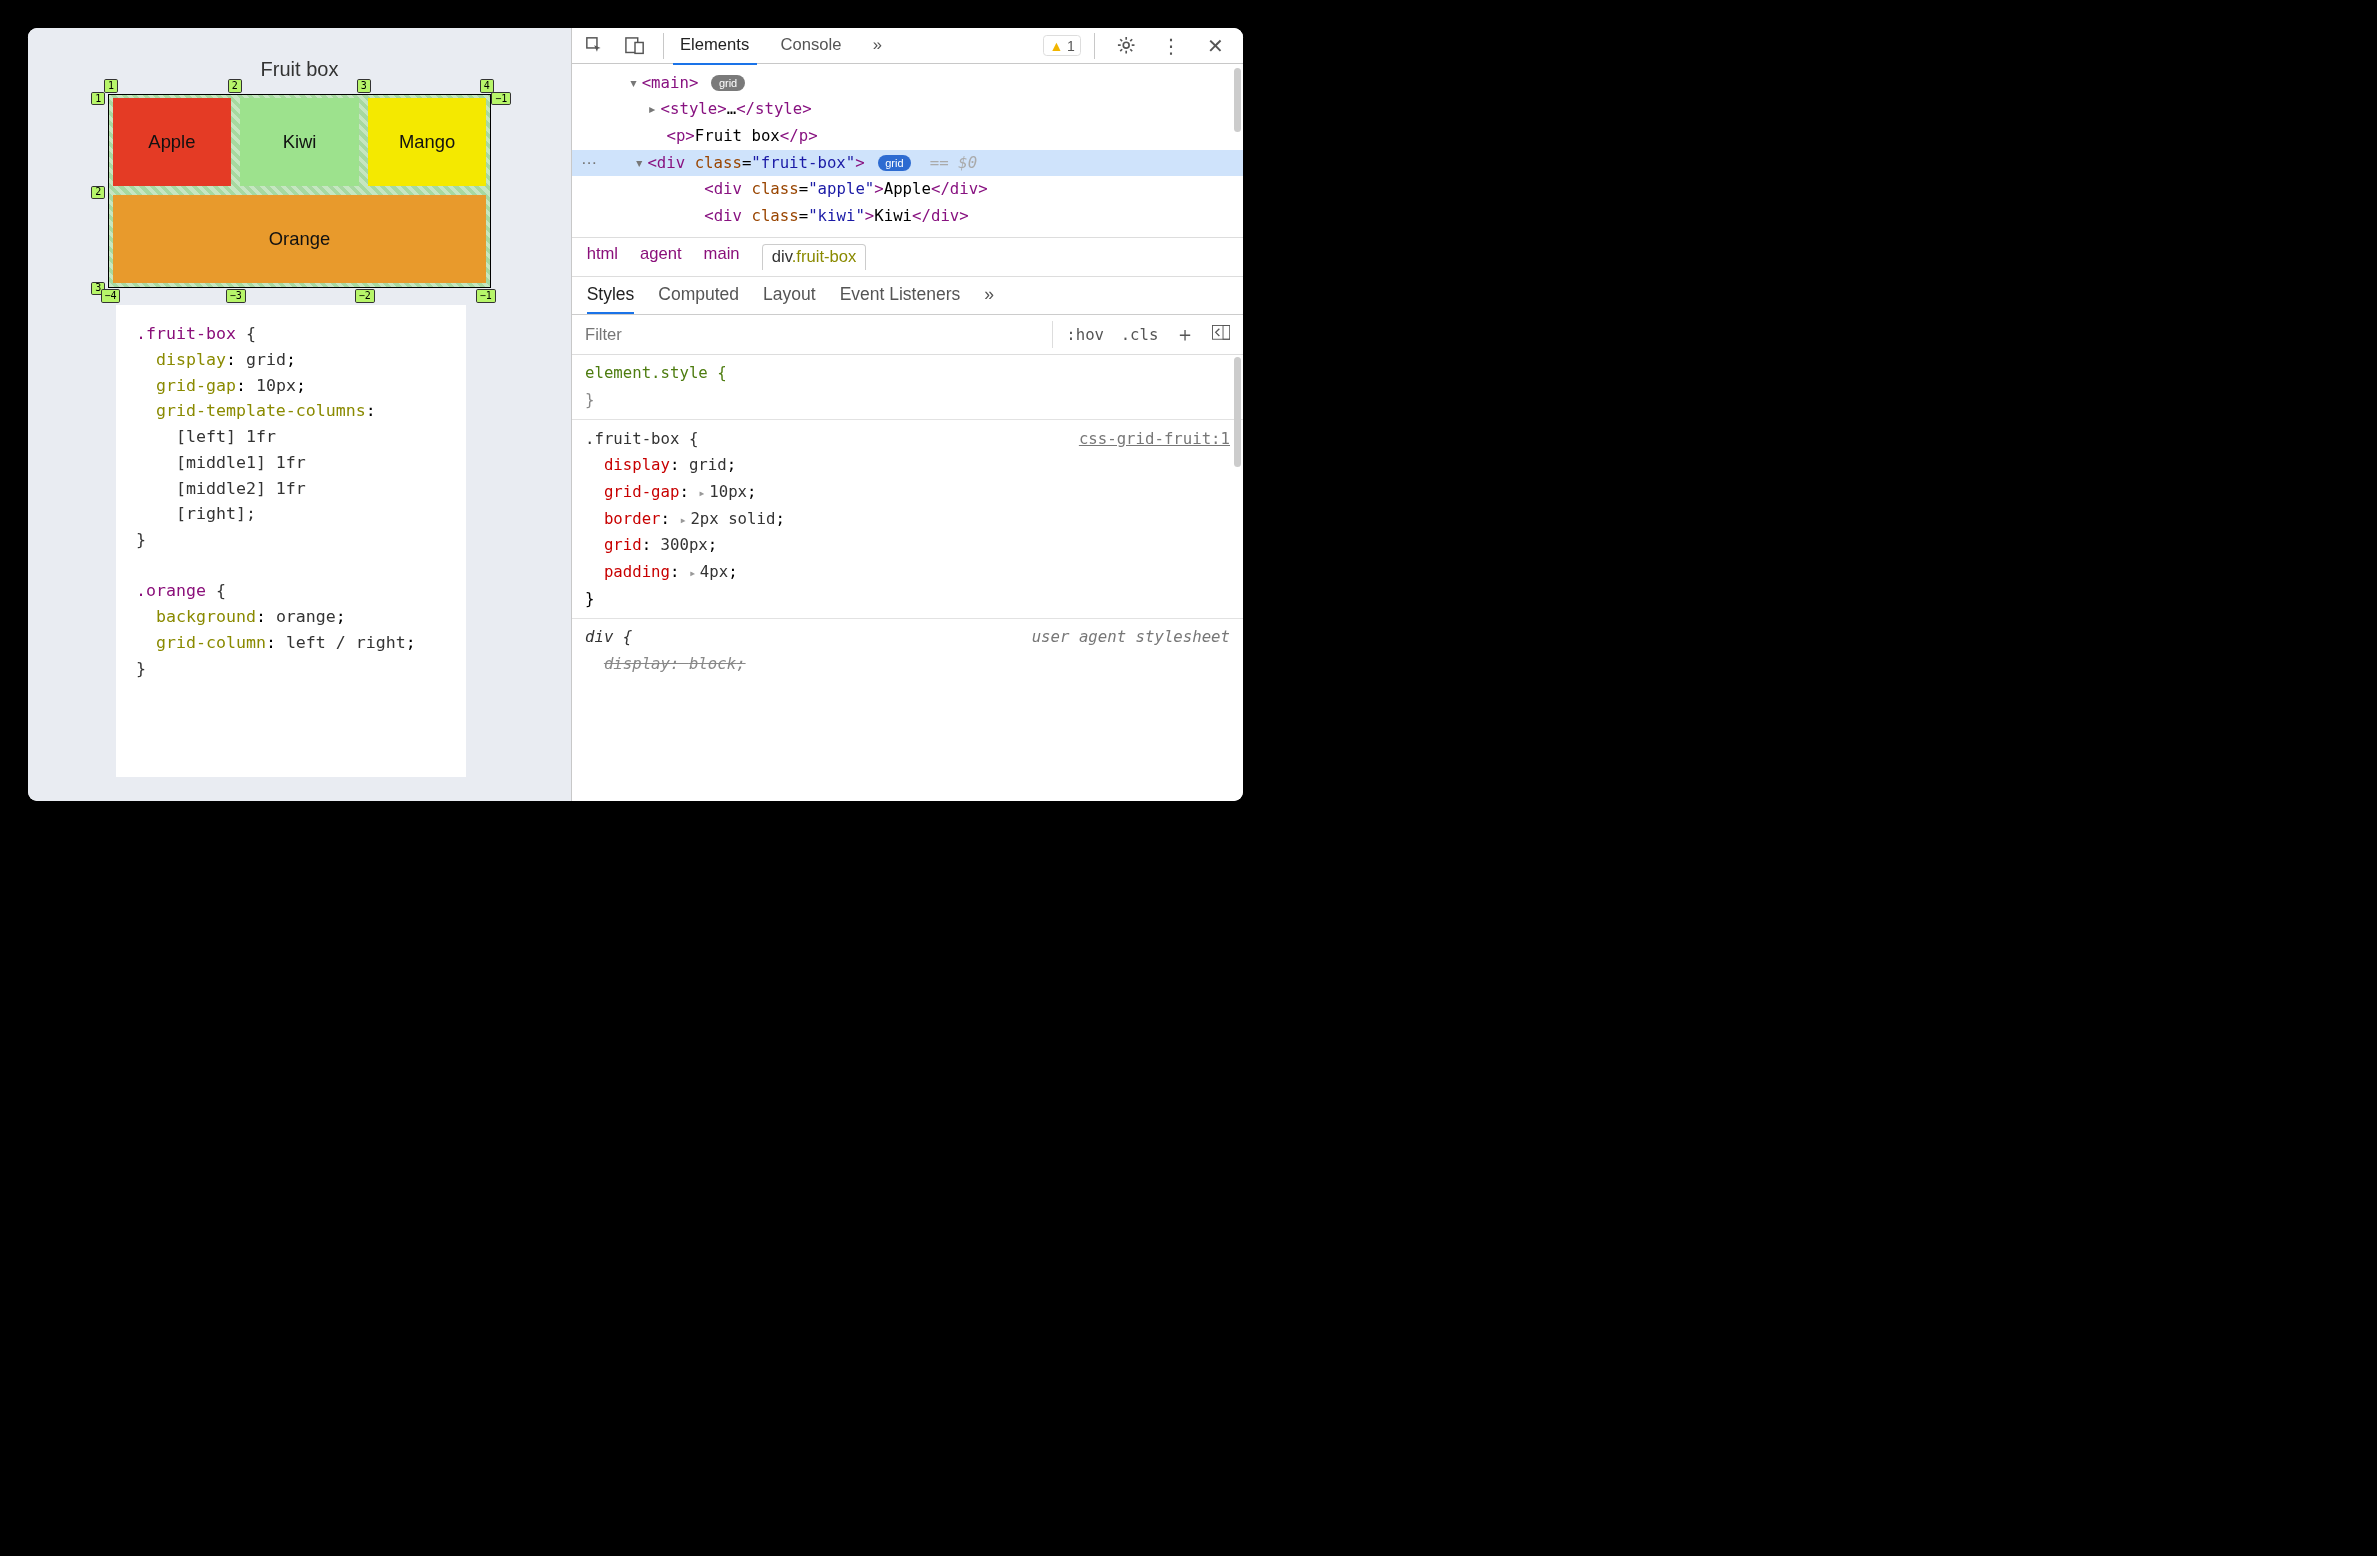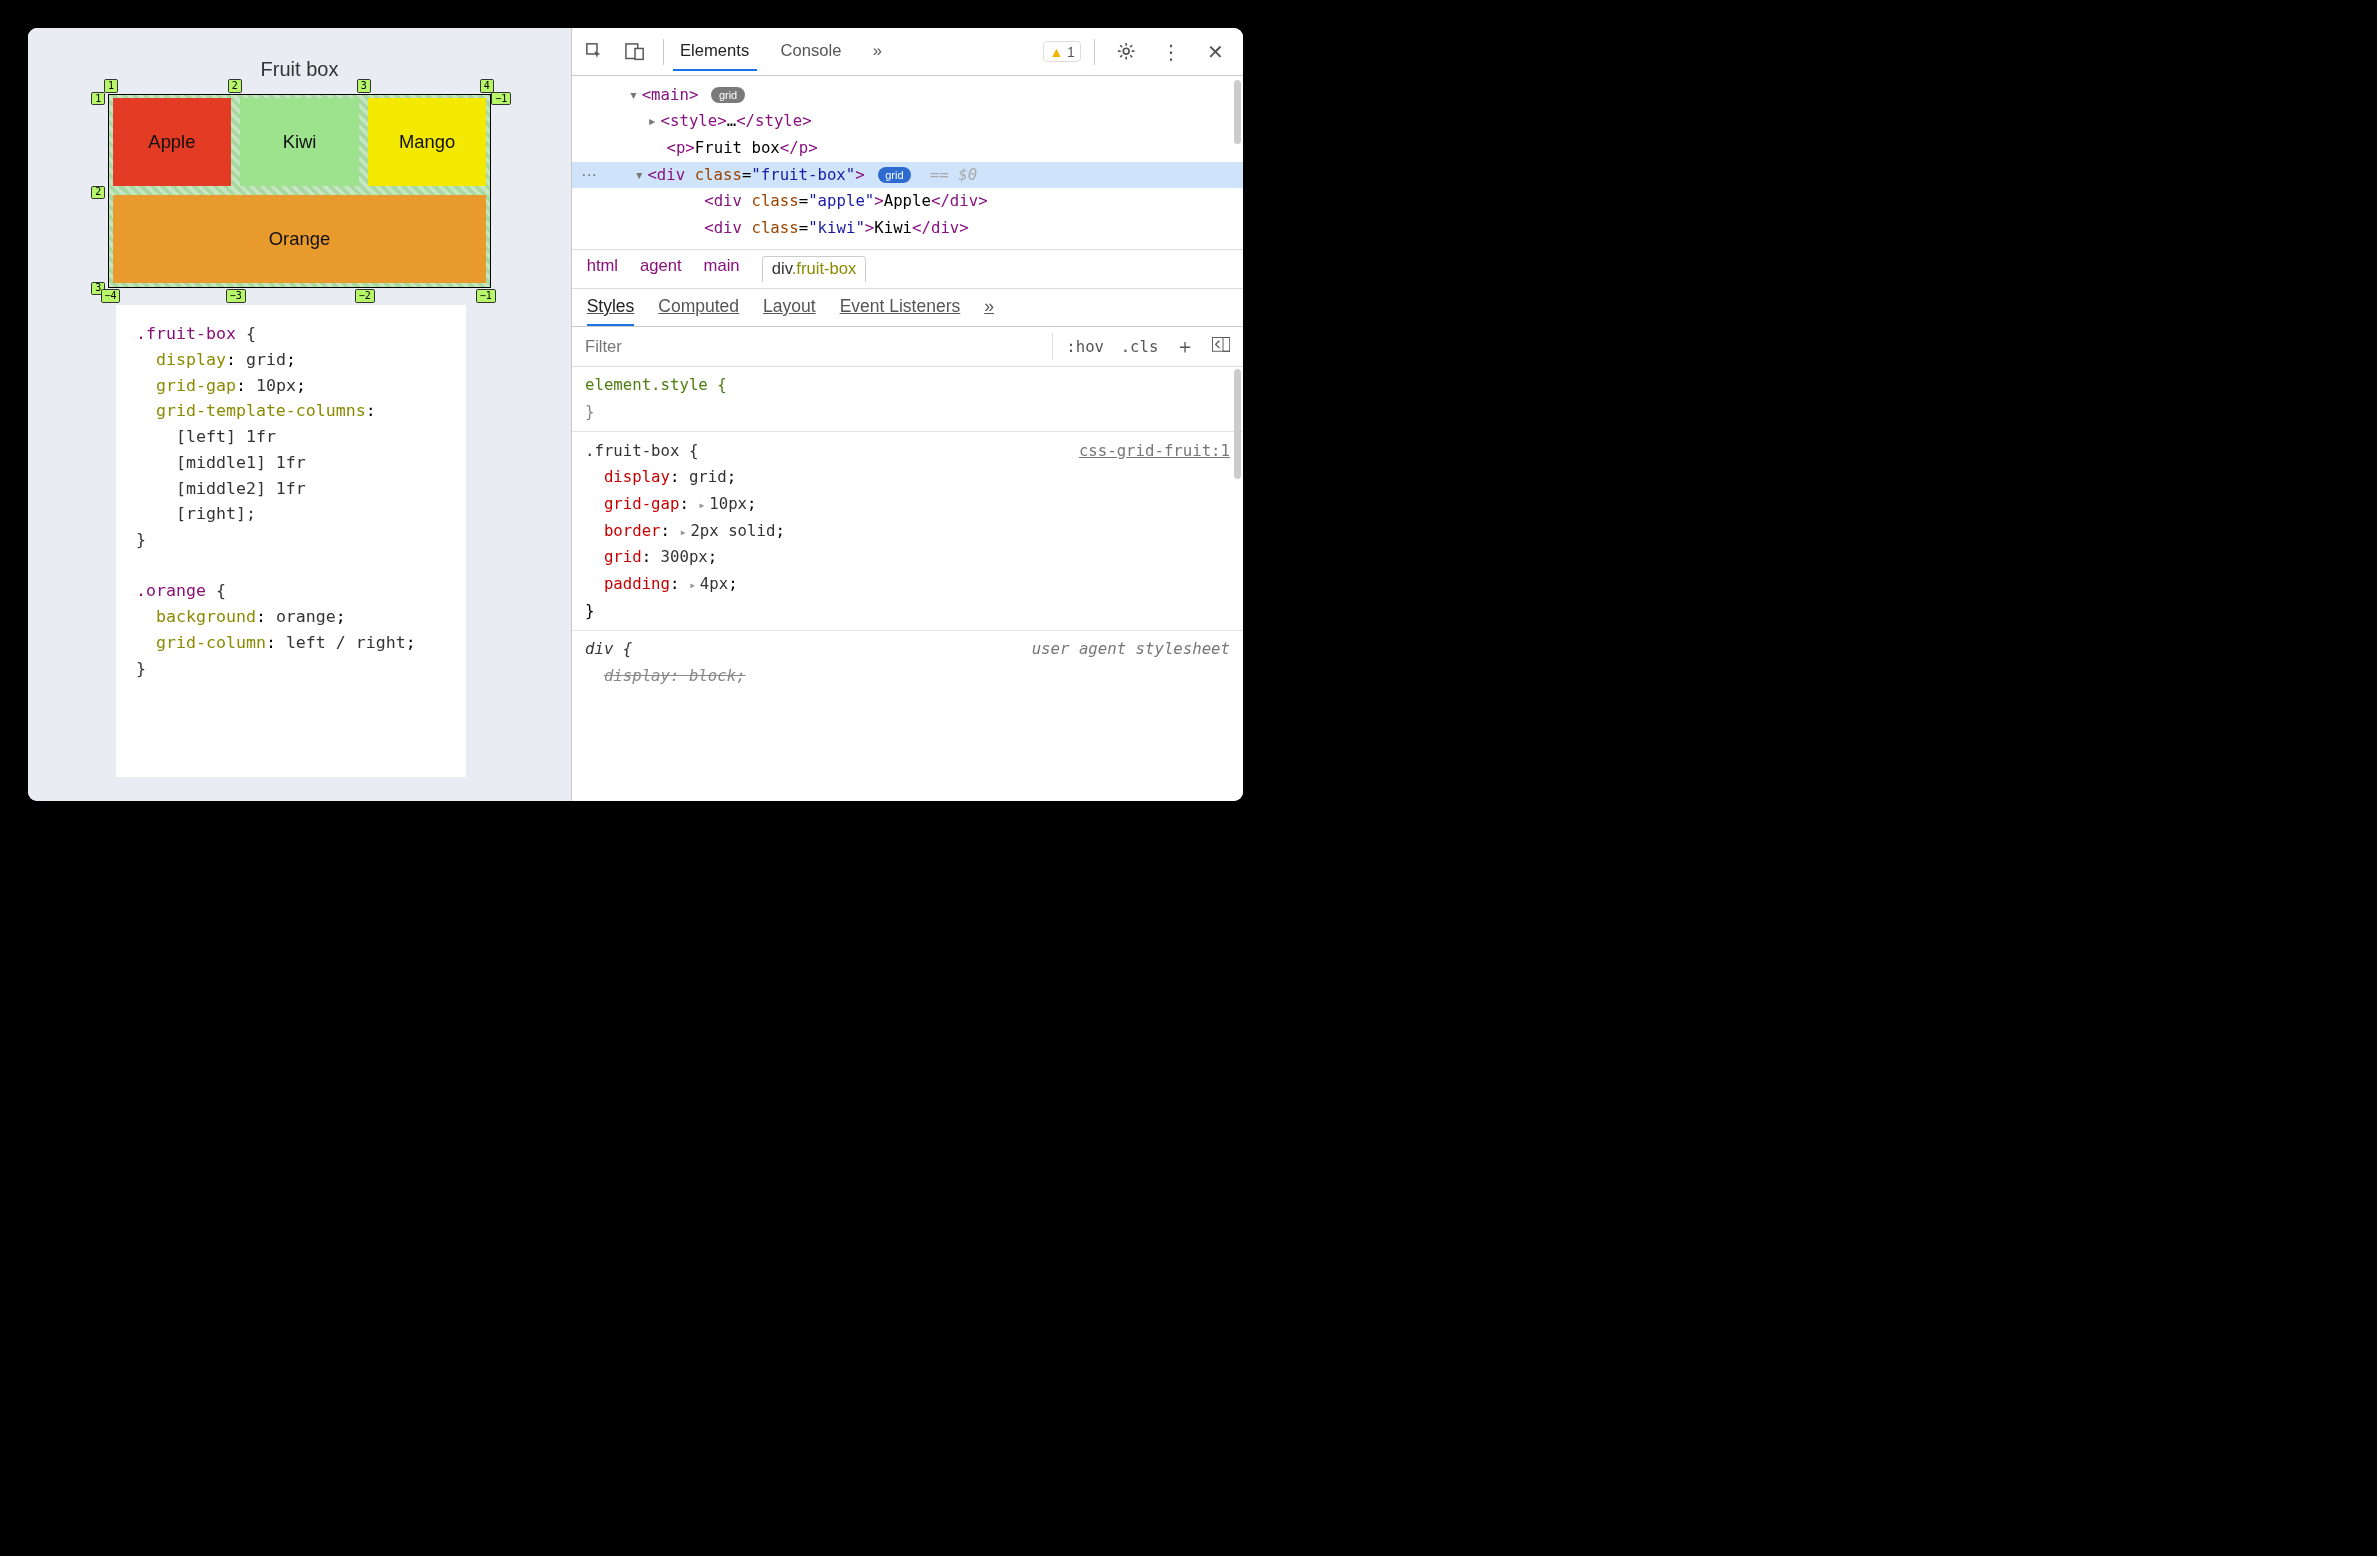--- a/index.html
+++ b/index.html
@@ -91,21 +91,21 @@
 
   
   .devtools {
     flex: 1;
     display: flex;
     flex-direction: column;
     border-left: 0.9px solid #c8c8c8;
     background:#fff;
   }
   .dt-top {
-    height: 48px;
+    height: 36px;
     display:flex;
     align-items:center;
     border-bottom: 0.9px solid #c8c8c8;
     padding: 0 3.7px;
     gap: 3.7px;
   }
   .dt-iconbtn {
     width: 37px; height: 37px;
     display:flex; align-items:center; justify-content:center;
     color:#555; border-radius:3.7px;
@@ -150,21 +150,21 @@
     display:flex; gap:22px; font-size:16.6px; color:#8a0f7a;
     border-top:0.9px solid #ddd; border-bottom:0.9px solid #ddd;
     padding: 5.5px 14.7px;
   }
   .crumbs .crumb.active { background:#fff; color:#333; border:0.9px solid #ccc; border-bottom:none; padding:2.8px 9.2px; border-radius:3.7px 3.7px 0 0; }
   .crumbs .crumb.active .cls { color:#8a8a00; }
 
   
   .subtabs {
     display:flex; gap:24px; padding: 7.4px 14.7px 0;
-    border-bottom:0.9px solid #ccc; font-size:17.5px; color:#555;text-decoration:underline;
+    border-bottom:0.9px solid #ccc; font-size:17.5px; color:#555;
   }
   .subtab { padding-bottom:7.4px; border-bottom:2.8px solid transparent; }
   .subtab.active { color:#222; border-bottom-color:#1a73e8; }
 
   
   .filter-row {
     display:flex; align-items:center; border-bottom:0.9px solid #ddd;
     font-size:16.6px; color:#555;
   }
   .filter-row input {

